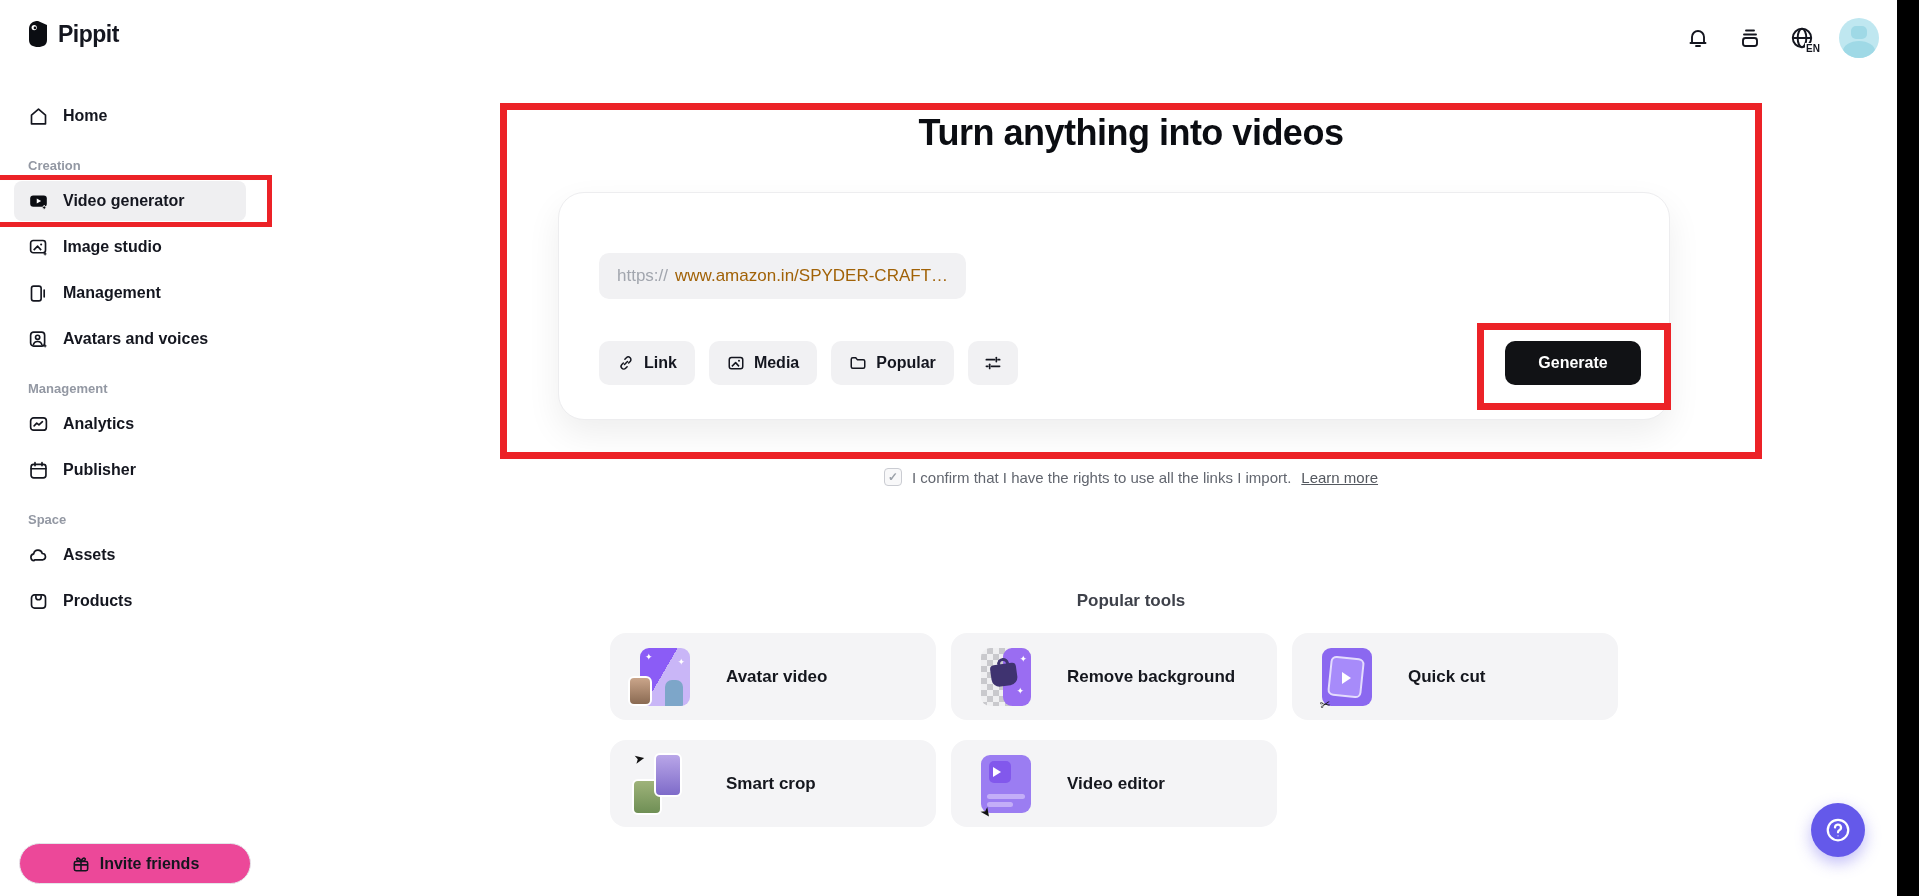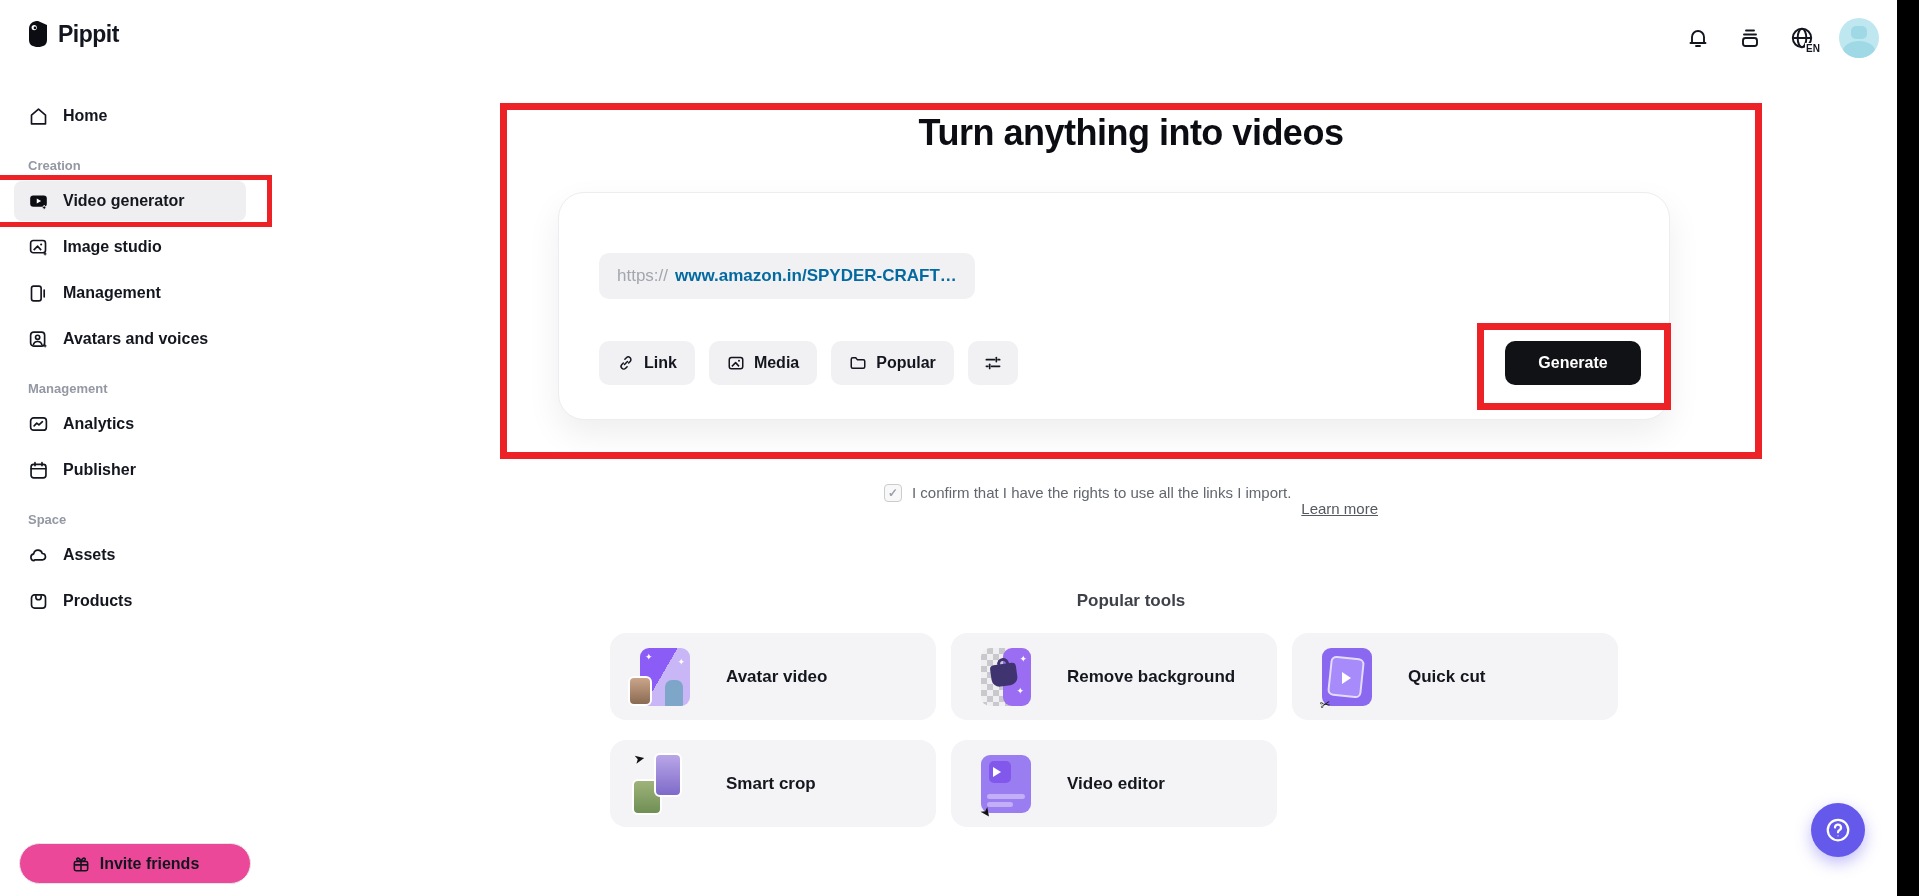--- a/index.html
+++ b/index.html
@@ -38,36 +38,36 @@
   .generate-annotation { position:absolute; left:1477px; top:323px; width:194px; height:87px; }
 
   
   .main-title { position:absolute; left:500px; top:112px; width:1262px; text-align:center;
                 font-size:36px; font-weight:800; letter-spacing:-0.5px; color:#0b0d12; }
   .input-card { position:absolute; left:558px; top:192px; width:1112px; height:228px; background:#fff;
                 border:1px solid #ededef; border-radius:26px; box-shadow:0 14px 34px rgba(0,0,0,0.07); }
   .url-chip { position:absolute; left:40px; top:32px; height:46px; background:#f1f1f3; border-radius:10px;
               display:flex; align-items:center; padding:0 18px; gap:7px; cursor:text;margin-top:28px; }
   .url-prefix { color:#a2a6ae; font-size:17px; }
-  .url-value { color:#0369a1; font-size:17px; font-weight:700; }
+  .url-value { color:#a16207; font-size:17px; font-weight:400; }
   .card-toolbar { position:absolute; left:40px; bottom:34px; right:28px; display:flex; align-items:flex-end; gap:14px; }
   .pill-btn { height:44px; background:#f1f1f3; border:none; border-radius:10px; display:flex; align-items:center;
               gap:9px; padding:0 18px; font-size:16px; font-weight:700; color:#14161f; cursor:pointer;
               font-family:"Liberation Sans", sans-serif; }
   .icon-btn { width:50px; justify-content:center; padding:0; }
   .generate-btn { margin-left:auto; height:44px; width:136px; background:#111215; color:#fff; border:none;
                   border-radius:10px; font-size:16px; font-weight:700; cursor:pointer;
                   font-family:"Liberation Sans", sans-serif; }
 
   .consent-row { position:absolute; left:500px; top:468px; width:1262px; display:flex; align-items:center;
                  justify-content:center; gap:10px; font-size:15px; color:#62666f; }
   .checkbox { width:18px; height:18px; border:1.5px solid #caccd2; border-radius:4px; background:#f8f8f9;
               display:flex; align-items:center; justify-content:center; color:#9aa0a8; font-size:12px;
               font-weight:700; cursor:pointer; }
-  .learn-more { color:#54585f; text-decoration:underline; cursor:pointer;margin-top:32px; }
+  .learn-more { color:#54585f; text-decoration:underline; cursor:pointer; }
 
   
   .tools-title { position:absolute; left:500px; top:591px; width:1262px; text-align:center;
                  font-size:17px; font-weight:700; color:#3e414a; }
   .tools-grid { position:absolute; left:610px; top:633px; width:1010px; display:grid;
                 grid-template-columns:326px 326px 326px; grid-auto-rows:87px; column-gap:15px; row-gap:20px; }
   .tool-card { background:#f4f4f6; border-radius:16px; display:flex; align-items:center; gap:34px;
                padding-left:22px; cursor:pointer; }
   .thumb { width:60px; height:62px; position:relative; flex:0 0 auto; }
   .thumb .main { position:absolute; left:8px; top:2px; width:50px; height:58px; border-radius:9px; overflow:hidden; }

